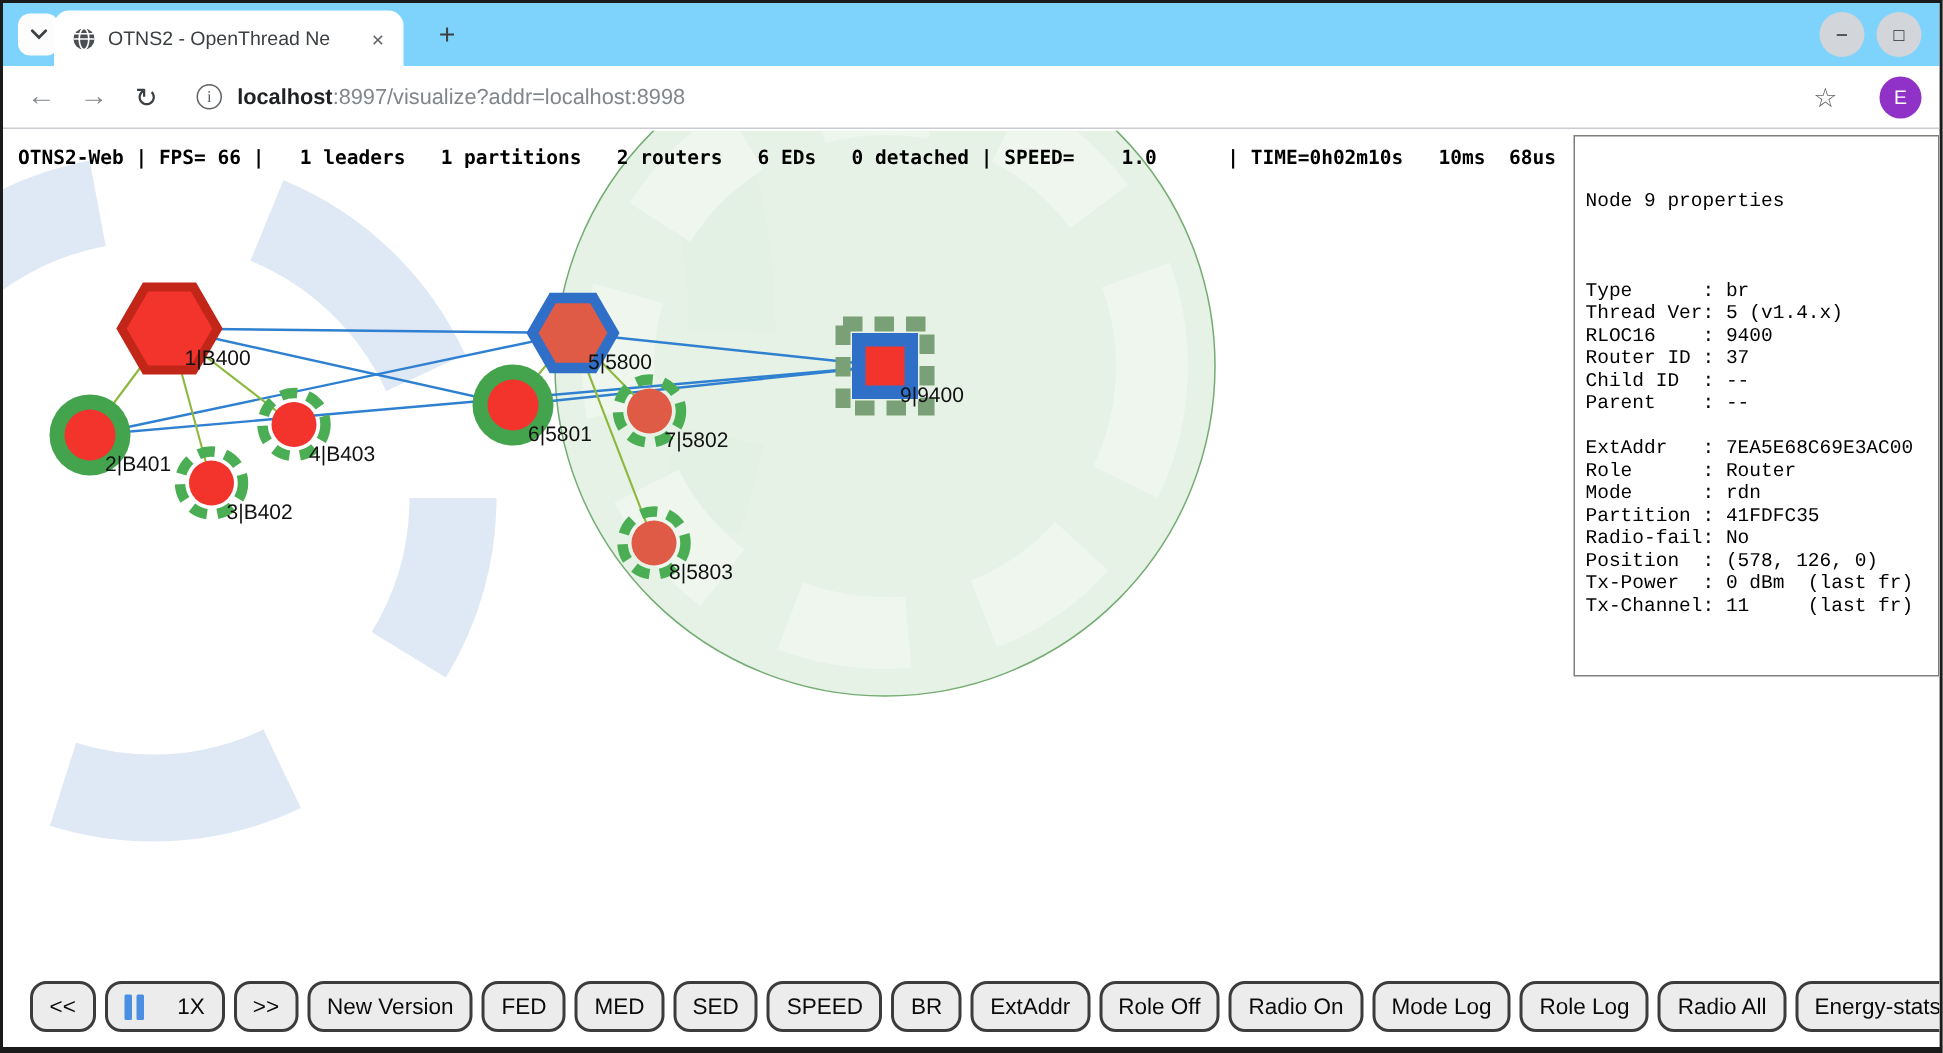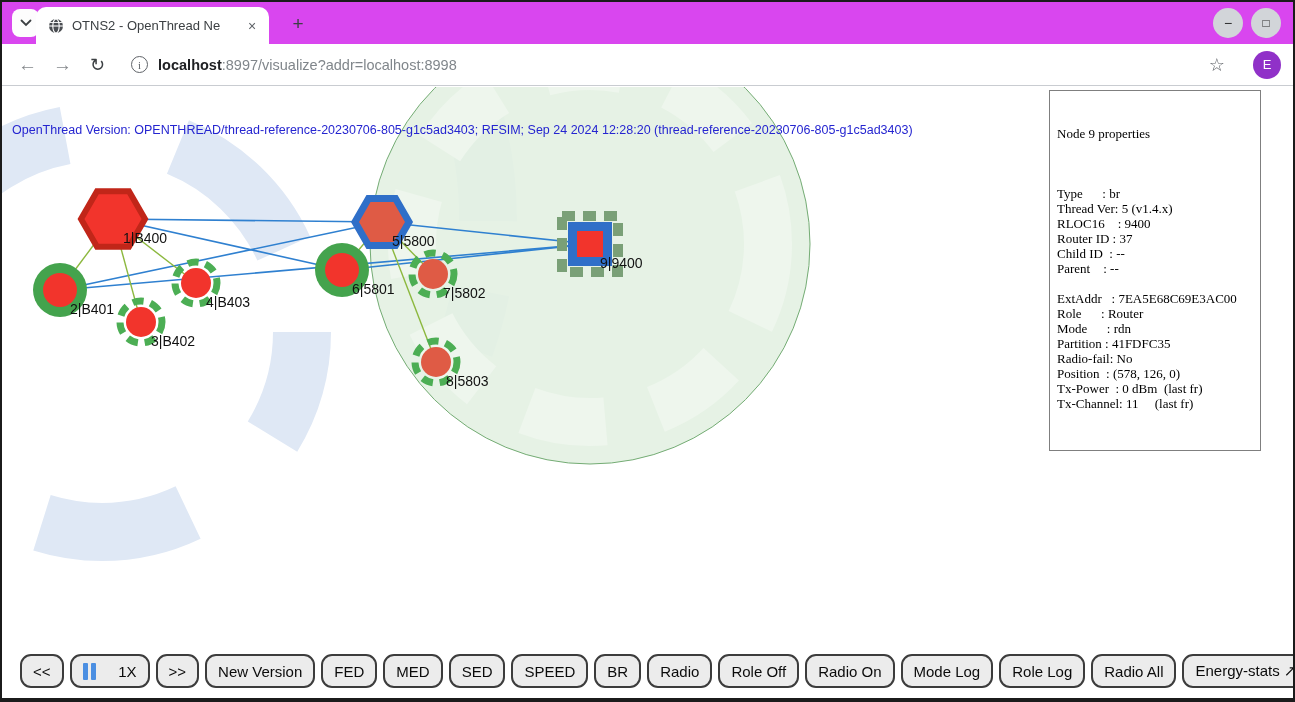--- a/index.html
+++ b/index.html
@@ -1,21 +1,21 @@
 <!DOCTYPE html>
 <html><head>
 <meta charset="utf-8">
 <style>
   html,body{margin:0;padding:0;background:#333;}
   *{box-sizing:border-box;}
   .window{position:relative;width:1295px;height:702px;background:#fff;
     border:2px solid #1b1b1b;border-bottom-width:4px;overflow:hidden;
     font-family:"Liberation Sans",sans-serif;}
   
-  .tabbar{position:absolute;left:0;top:0;width:100%;height:42px;background:#d946ef;}
+  .tabbar{position:absolute;left:0;top:0;width:100%;height:42px;background:#7dd3fc;}
   .chev-btn{position:absolute;left:10px;top:7px;width:27px;height:28px;background:#fdfdfd;
     border-radius:8px;display:flex;align-items:center;justify-content:center;cursor:pointer;}
   .tab{position:absolute;left:34px;top:5px;width:233px;height:37px;background:#fff;
     border-radius:10px 10px 0 0;display:flex;align-items:center;padding:0 8px 0 12px;}
   .tab-title{flex:1;font-size:13px;color:#3c4043;white-space:nowrap;overflow:hidden;margin-left:8px;}
   .tab-close{width:18px;height:18px;border-radius:50%;display:flex;align-items:center;justify-content:center;
     color:#5f6368;font-size:14px;cursor:pointer;}
   .newtab{position:absolute;left:283px;top:9px;width:26px;height:26px;border-radius:50%;
     display:flex;align-items:center;justify-content:center;font-size:19px;color:#3c4043;cursor:pointer;}
   .winctl{position:absolute;top:6px;width:30px;height:30px;border-radius:50%;background:#d2d5d9;
@@ -33,22 +33,22 @@
   .url b{color:#202124;font-weight:700;}
   .star-ic{font-size:18px;color:#5f6368;margin-right:28px;cursor:pointer;}
   .avatar{width:28px;height:28px;border-radius:50%;background:#9031c8;color:#fff;font-size:13px;
     display:flex;align-items:center;justify-content:center;margin-right:12px;cursor:pointer;}
   
   .content{position:absolute;left:0;top:85px;width:1291px;height:613px;background:#fff;overflow:hidden;}
   #net-svg{position:absolute;left:0;top:0;}
   .statusline{position:absolute;left:10px;top:11px;font-family:"DejaVu Sans Mono",monospace;
     font-size:13px;font-weight:700;color:#000;white-space:pre;}
   .versionline{position:absolute;left:10px;top:36px;font-size:12.5px;color:#2525d0;white-space:pre;}
-  .props{position:absolute;left:1047px;top:3px;width:212px;min-height:276px;background:#fff;
-    border:1px solid #7f7f7f;padding:5px 7px 9px 7px;font-family:Liberation Serif, serif;
+  .props{position:absolute;left:1047px;top:3px;width:244px;min-height:276px;background:#fff;
+    border:1px solid #7f7f7f;padding:5px 7px 9px 7px;font-family:Liberation Mono, monospace;
     font-size:13px;line-height:15px;color:#000;white-space:pre;}
   .props .prow{min-height:15px;}
   .props .ptitle{margin-bottom:15px;}
   .gap-row{height:15px;}
   
   .toolbar{position:absolute;left:18px;bottom:12px;display:flex;gap:6px;align-items:center;}
   .tbtn{height:34px;background:#ececec;border:2px solid #3c3c3c;border-radius:11px;
     font-family:"Liberation Sans",sans-serif;font-size:15px;color:#0b0b0b;
     display:flex;align-items:center;justify-content:center;padding:0 11px;cursor:pointer;white-space:nowrap;}
   .tbtn.speed{min-width:80px;justify-content:space-between;}
@@ -149,21 +149,21 @@
           <circle cx="434" cy="275" r="15" fill="#df5b45"></circle>
           <text x="444" y="299" fill="#111111" font-size="14" font-family="Liberation Sans, sans-serif">8|5803</text>
         </g>
         <g>
           <rect x="560" y="129" width="56" height="56" fill="none" stroke="#7aa077" stroke-width="10" stroke-dasharray="13 8"></rect>
           <rect x="566" y="135" width="44" height="44" fill="#2f6fc8"></rect>
           <rect x="575" y="144" width="26" height="26" fill="#f2342c"></rect>
           <text x="598" y="181" fill="#111111" font-size="14" font-family="Liberation Sans, sans-serif">9|9400</text>
         </g>
       </svg>
-    <div class="versionline">OpenThread Version: OPENTHREAD/thread-reference-20230706-805-g1c5ad3403; RFSIM; Sep 24 2024 12:28:20 (thread-reference-20230706-805-g1c5ad3403)</div>
+    <div class="statusline">OTNS2-Web | FPS= 66 |   1 leaders   1 partitions   2 routers   6 EDs   0 detached | SPEED=    1.0      | TIME=0h02m10s   10ms  68us</div>
 
     <div class="props">
       <div class="prow ptitle">Node 9 properties</div>
       <div id="prop-rows"><div class="prow">Type      : br</div><div class="prow">Thread Ver: 5 (v1.4.x)</div><div class="prow">RLOC16    : 9400</div><div class="prow">Router ID : 37</div><div class="prow">Child ID  : --</div><div class="prow">Parent    : --</div><div class="prow gap-row"> </div><div class="prow">ExtAddr   : 7EA5E68C69E3AC00</div><div class="prow">Role      : Router</div><div class="prow">Mode      : rdn</div><div class="prow">Partition : 41FDFC35</div><div class="prow">Radio-fail: No</div><div class="prow">Position  : (578, 126, 0)</div><div class="prow">Tx-Power  : 0 dBm  (last fr)</div><div class="prow">Tx-Channel: 11     (last fr)</div></div>
     </div>
 
     <div class="toolbar" id="toolbar">
         <button class="tbtn">
           <span>&lt;&lt;</span>
         </button>
@@ -189,21 +189,21 @@
         <button class="tbtn">
           <span>SED</span>
         </button>
         <button class="tbtn">
           <span>SPEED</span>
         </button>
         <button class="tbtn">
           <span>BR</span>
         </button>
         <button class="tbtn">
-          <span>Radio</span>
+          <span>ExtAddr</span>
         </button>
         <button class="tbtn">
           <span>Role Off</span>
         </button>
         <button class="tbtn">
           <span>Radio On</span>
         </button>
         <button class="tbtn">
           <span>Mode Log</span>
         </button>

